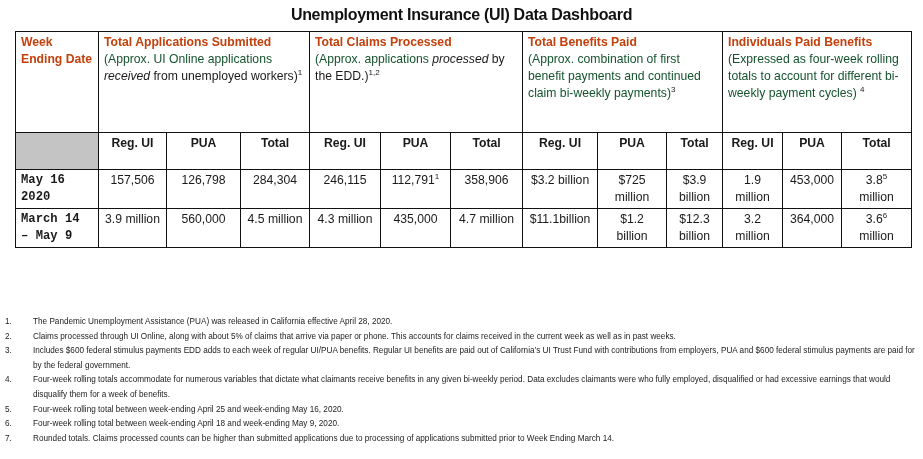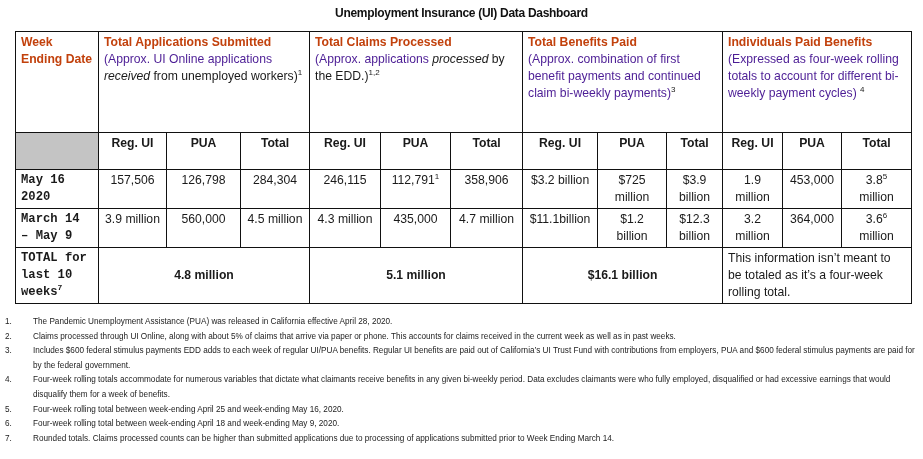--- a/index.html
+++ b/index.html
@@ -1,24 +1,24 @@
 <!DOCTYPE html>
 <html><head>
 <meta charset="utf-8">
 <style>
   html, body { margin: 0; padding: 0; background: #ffffff; }
   body { width: 923px; height: 459px; position: relative; overflow: hidden;
          font-family: "Liberation Sans", sans-serif; color: #1a1a1a; }
   .title { position: absolute; top: 6px; left: 0; width: 923px; text-align: center;
-           font-size: 12px; font-weight: bold; letter-spacing: -0.3px; color: #111; }
+           font-size: 16px; font-weight: bold; letter-spacing: -0.3px; color: #111; }
   table.dash { position: absolute; top: 31px; left: 15px; border-collapse: collapse;
                table-layout: fixed; width: 896px; font-size: 12.2px; }
   table.dash td { border: 1px solid #111; vertical-align: top; padding: 2px 5px; line-height: 17px; }
   .hdr-blue { color: #c2410c; font-weight: bold; display: block; }
-  .hdr-desc { color: #4c1d95; text-align: right; }
+  .hdr-desc { color: #14532d; text-align: right; }
   .sub td { font-weight: bold; text-align: center; height: 32px; padding-top: 3px; margin-left: 12px; }
   .sub td.gray { background: #c4c4c4; }
   .rowlabel { font-weight: bold; font-family: Liberation Mono, monospace; }
   .num { text-align: center; }
   .total-row td.big { text-align: center; vertical-align: middle; font-weight: bold; }
   .note-cell { font-size: 12.2px; }
   sup { font-size: 8px; line-height: 0; vertical-align: super; }
   .footnotes { position: absolute; top: 315px; left: 0; width: 923px; font-size: 8.2px; color: #222; }
   .fn { position: relative; padding-left: 33px; line-height: 14.6px; }
   .fn .n { position: absolute; left: 5px; top: 0; }
@@ -105,27 +105,20 @@
     <td class="num">4.3 million</td>
     <td class="num">435,000</td>
     <td class="num">4.7 million</td>
     <td class="num">$11.1billion</td>
     <td class="num">$1.2 billion</td>
     <td class="num">$12.3 billion</td>
     <td class="num">3.2 million</td>
     <td class="num">364,000</td>
     <td class="num"><span>3.6</span><sup>6</sup><br><span>million</span></td>
   </tr>
-  <tr class="total-row" style="height:55px">
-    <td class="rowlabel"><span>TOTAL for last 10 weeks</span><sup>7</sup></td>
-    <td colspan="3" class="big">4.8 million</td>
-    <td colspan="3" class="big">5.1 million</td>
-    <td colspan="3" class="big">$16.1 billion</td>
-    <td colspan="3" class="note-cell">This information isn’t meant to be totaled as it’s a four-week rolling total.</td>
-  </tr>
 </tbody>
   </table>
 
 <div class="footnotes">
   <div class="fn">
       <span class="n">1.</span>
       <span class="t">The Pandemic Unemployment Assistance (PUA) was released in California effective April 28, 2020.</span>
     </div>
   <div class="fn">
       <span class="n">2.</span>

